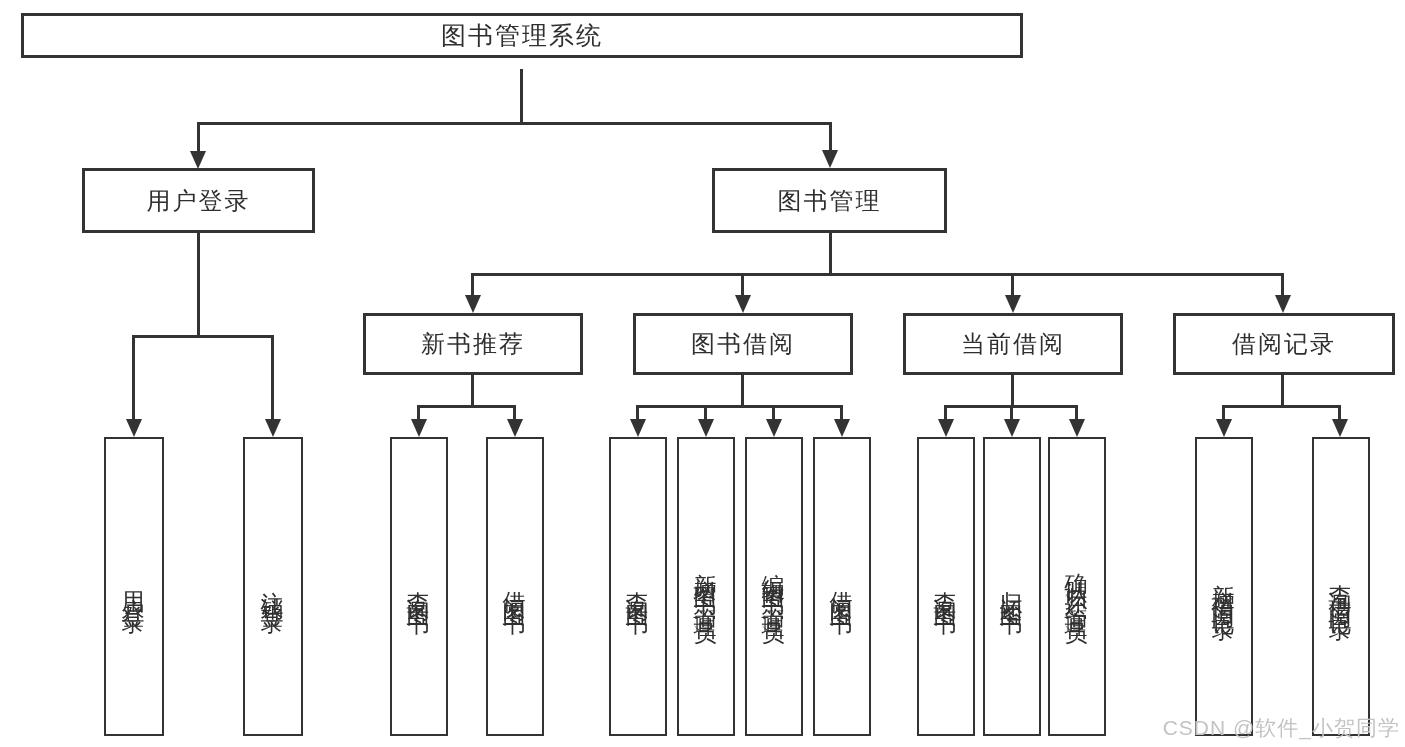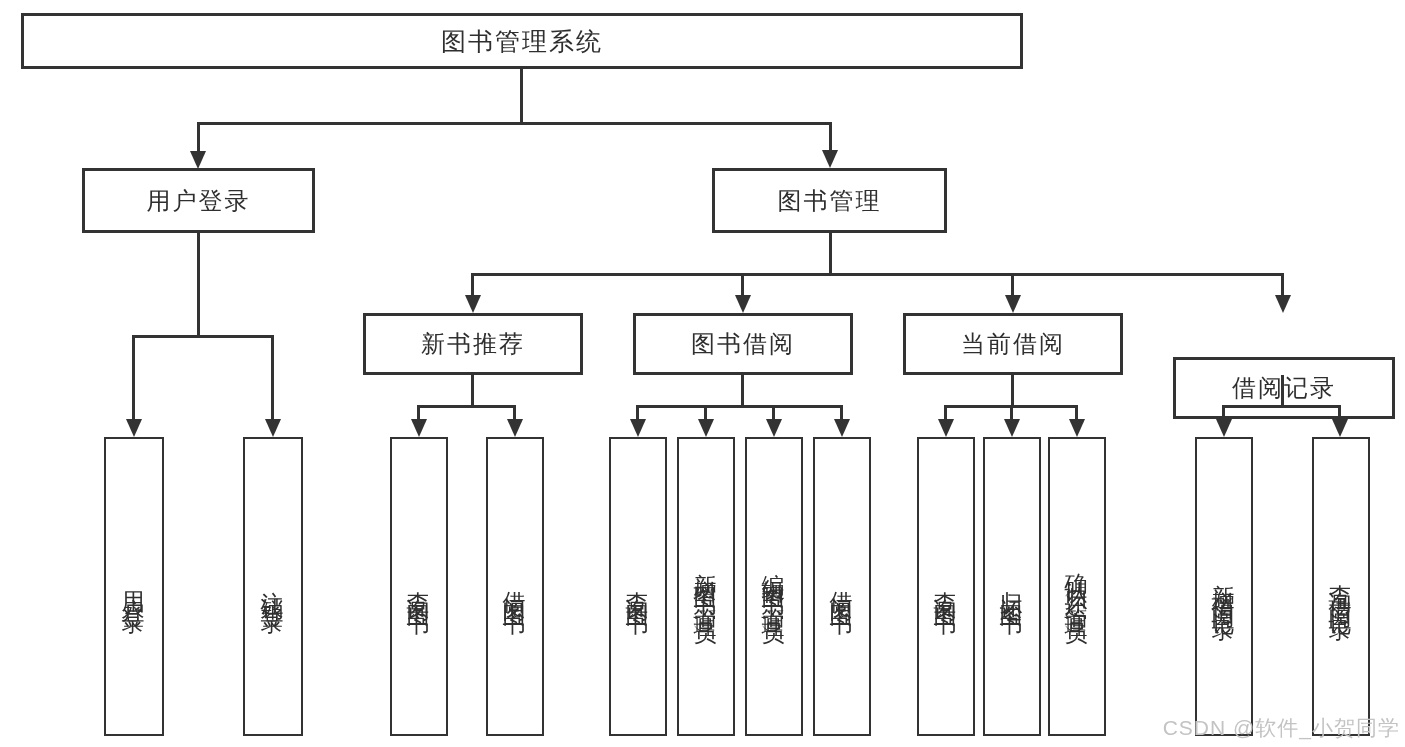--- a/index.html
+++ b/index.html
@@ -12,21 +12,21 @@
   .canvas{
     position:relative;width:1405px;height:747px;background:var(--bg);
     font-family:"Liberation Sans",sans-serif;color:var(--text);overflow:hidden;
   }
   .box{
     position:absolute;box-sizing:border-box;border:3px solid var(--line);
     background:#fff;display:flex;align-items:center;justify-content:center;
     color:var(--text);
   }
   .hbox{font-size:24px;letter-spacing:2px;}
-  .root{left:21px;top:13px;width:1002px;height:56px;font-size:25px;}
+  .root{left:21px;top:13px;width:1002px;height:45px;font-size:25px;}
   .lvl2{top:168px;height:65px;}
   .lvl3{top:313px;height:62px;}
   .leaf{
     top:437px;height:299px;width:58px;font-size:23px;
     writing-mode:vertical-rl;text-orientation:mixed;letter-spacing:7px;
     border-width:2.5px;
   }
   .vl,.hl{position:absolute;background:var(--line);}
   .vl{width:3px;}
   .hl{height:3px;}
@@ -46,21 +46,21 @@
 <div class="canvas">
 
   <div class="box root hbox">图书管理系统</div>
 
   <div class="box lvl2 hbox" style="left:82px;width:233px;">用户登录</div>
   <div class="box lvl3 hbox" style="left:363px;width:220px;">新书推荐</div>
 
   <div class="box lvl2 hbox" style="left:712px;width:235px;">图书管理</div>
   <div class="box lvl3 hbox" style="left:903px;width:220px;">当前借阅</div>
   <div class="box lvl3 hbox" style="left:633px;width:220px;">图书借阅</div>
-  <div class="box lvl3 hbox" style="left:1173px;width:222px;margin-top:44px;">借阅记录</div>
+  <div class="box lvl3 hbox" style="left:1173px;width:222px;">借阅记录</div>
 
   <div class="box leaf" style="left:104px;width:60px;">用户登录</div>
   <div class="box leaf" style="left:243px;width:60px;">注销登录</div>
 
   <div class="box leaf" style="left:390px;">查询图书</div>
   <div class="box leaf" style="left:486px;">借阅图书</div>
 
   <div class="box leaf" style="left:609px;">查询图书</div>
   <div class="box leaf" style="left:677px;">新增图书（管理员）</div>
   <div class="box leaf" style="left:745px;">编辑图书（管理员）</div>

